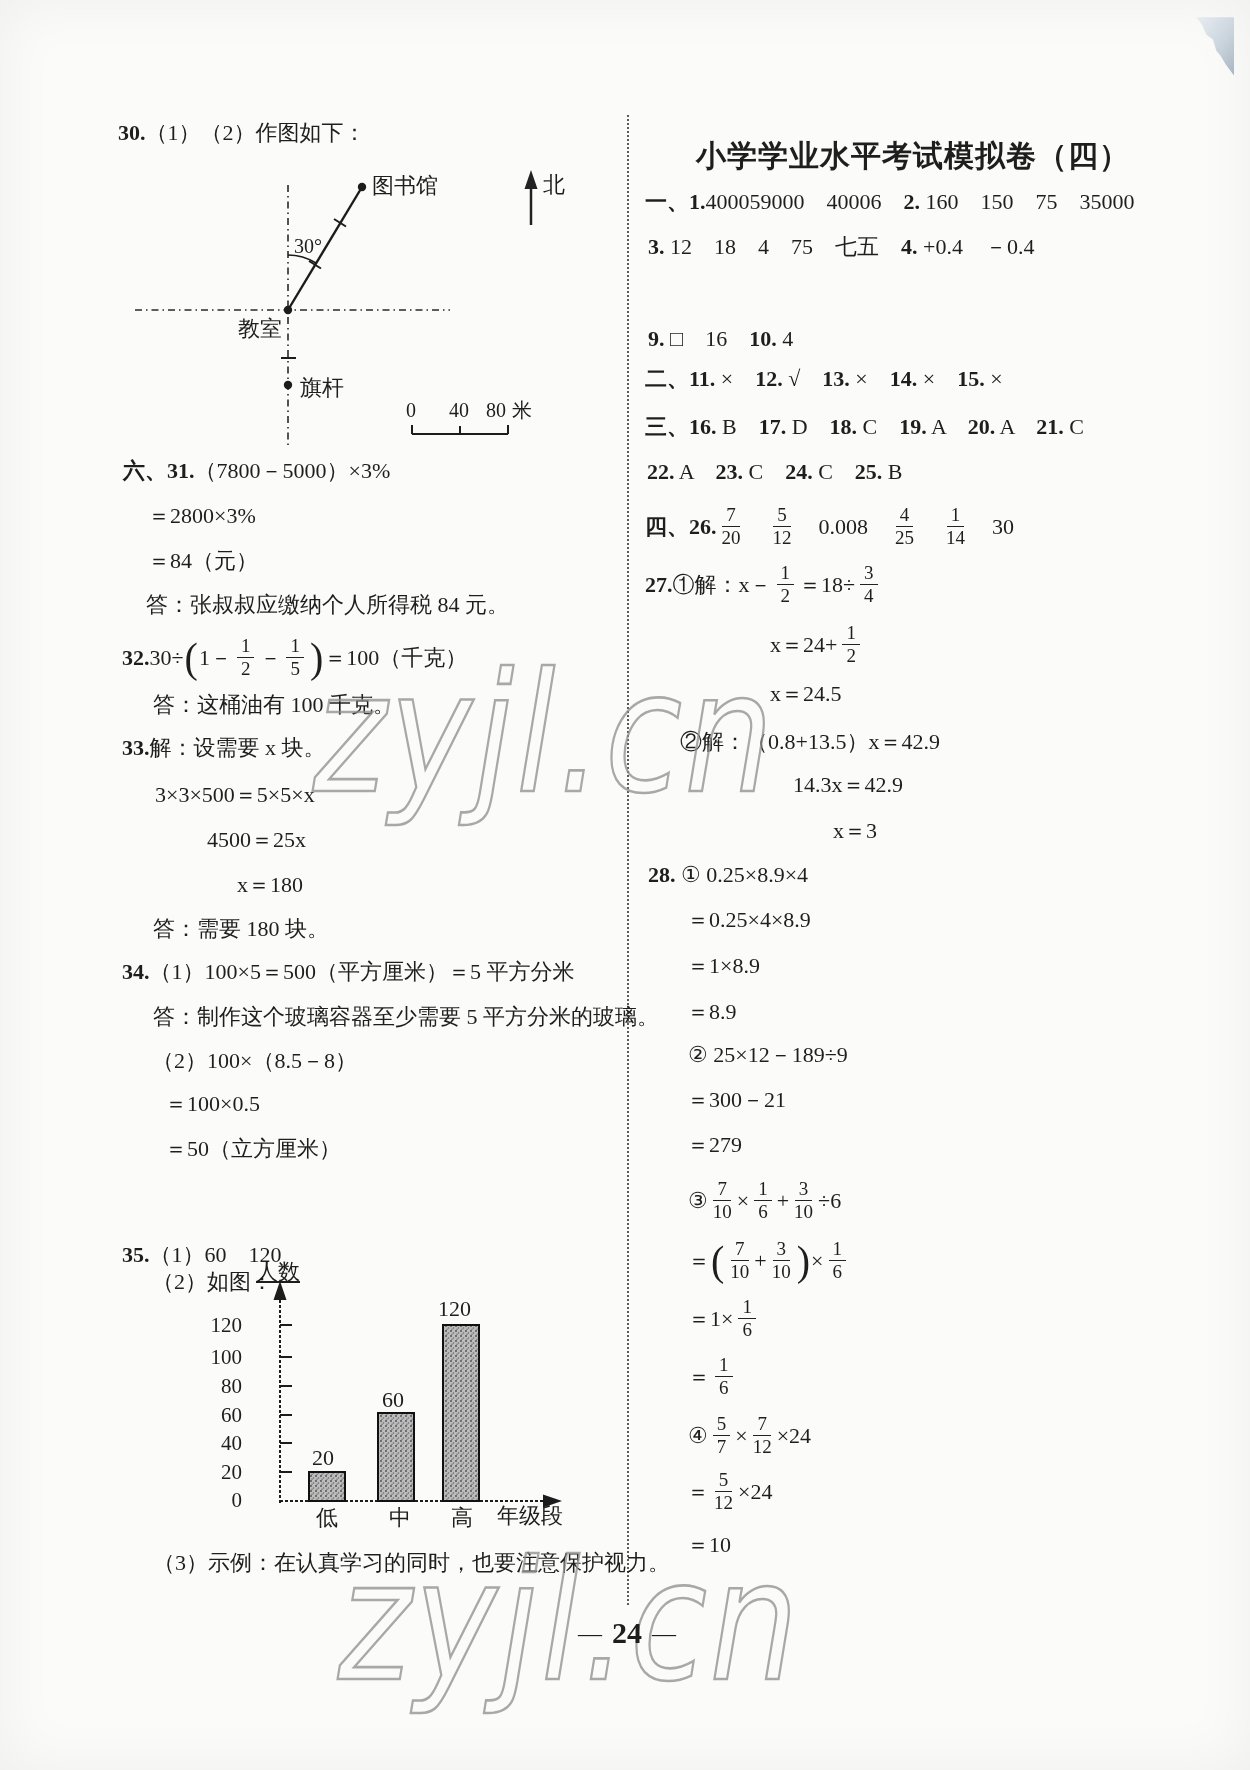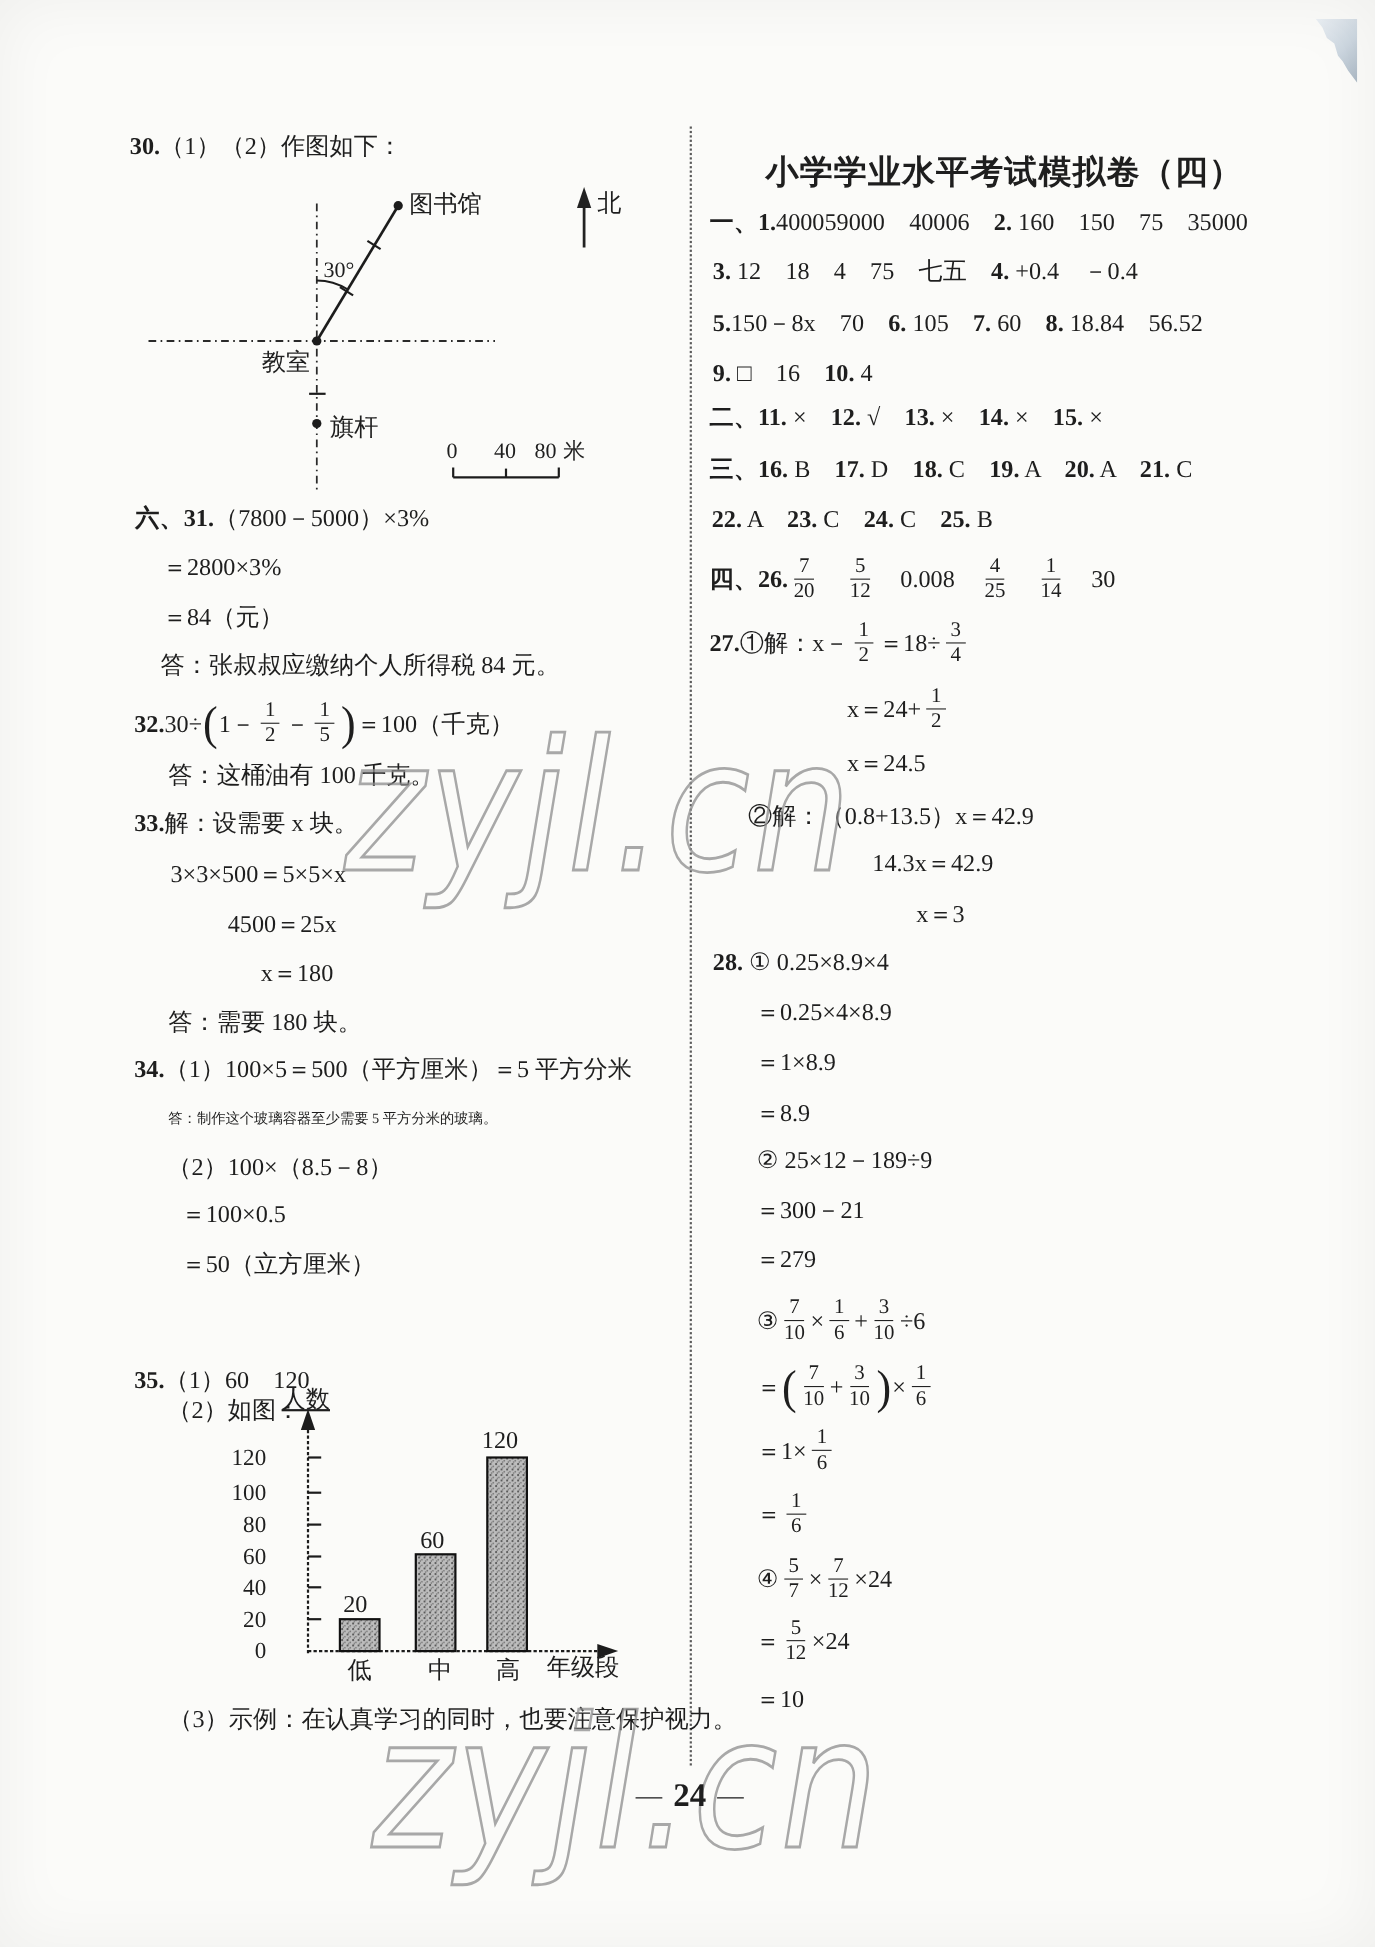--- a/index.html
+++ b/index.html
@@ -1,21 +1,21 @@
 <!DOCTYPE html>
 <html><head>
 <meta charset="utf-8">
 <style>
   html,body{margin:0;padding:0;background:#e8e8e6;}
   .page{position:relative;width:1250px;height:1770px;margin:0 auto;background:#fbfbf9;overflow:hidden;
         font-family:"Liberation Serif","DejaVu Serif",serif;color:#1e1e1e;}
   .page::after{content:"";position:absolute;inset:0;pointer-events:none;
         box-shadow:inset 0 0 60px rgba(0,0,0,0.05);z-index:9;}
   .ln{position:absolute;white-space:nowrap;font-size:22px;line-height:26px;text-align:right;}
-  .s19{font-size:13px;}
+  .s19{font-size:22px;}
   .no{font-weight:bold;}
   .mrow{position:absolute;display:flex;align-items:center;white-space:nowrap;font-size:22px;height:48px;}
   .frac{display:inline-flex;flex-direction:column;align-items:center;margin:0 5px;font-size:19px;line-height:1.08;}
   .fn{border-bottom:1.6px solid #222;padding:0 4px;}
   .fd{padding-top:1px;}
   .bigp{font-size:40px;font-weight:400;line-height:1;margin:0 1px;transform:scaleY(1.08);}
   .title{position:absolute;font-size:30px;font-weight:bold;letter-spacing:1px;white-space:nowrap;}
   .divider{position:absolute;left:627px;top:115px;height:1490px;width:0;border-left:2px dotted #5a5a5a;}
   .wm{position:absolute;font-family:"DejaVu Sans",sans-serif;font-style:italic;font-size:165px;line-height:1;
       letter-spacing:3px;color:transparent;-webkit-text-stroke:2.6px #8d8d8d;
@@ -175,23 +175,20 @@
   <div class="ln" style="left:153px;top:1550px;">（3）示例：在认真学习的同时，也要注意保护视力。</div>
 
   <div class="title" style="left:696px;top:136px;">小学学业水平考试模拟卷（四）</div>
 
   <div class="ln" style="left:645px;top:189px;">
     <span class="no">一、1.</span><span>400059000　40006</span>　<span class="no">2.</span> <span>160　150　75　35000</span>
   </div>
   <div class="ln" style="left:648px;top:234px;">
     <span class="no">3.</span> <span>12　18　4　75　七五</span>　<span class="no">4.</span> <span>+0.4　－0.4</span>
   </div>
-  <div class="ln" style="left:648px;top:281px;">
-    <span class="no">5.</span><span>150－8x　70</span>　<span class="no">6.</span> <span>105</span>　<span class="no">7.</span> <span>60</span>　<span class="no">8.</span> <span>18.84　56.52</span>
-  </div>
   <div class="ln" style="left:648px;top:326px;">
     <span class="no">9.</span> <span>□　16</span>　<span class="no">10.</span> <span>4</span>
   </div>
   <div class="ln" style="left:645px;top:366px;">
     <span class="no">二、11.</span> <span>×</span>　<span class="no">12.</span> <span>√</span>　<span class="no">13.</span> <span>×</span>　<span class="no">14.</span> <span>×</span>　<span class="no">15.</span> <span>×</span>
   </div>
   <div class="ln" style="left:645px;top:414px;">
     <span class="no">三、16.</span> <span>B</span>　<span class="no">17.</span> <span>D</span>　<span class="no">18.</span> <span>C</span>　<span class="no">19.</span> <span>A</span>　<span class="no">20.</span> <span>A</span>　<span class="no">21.</span> <span>C</span>
   </div>
   <div class="ln" style="left:647px;top:459px;">

